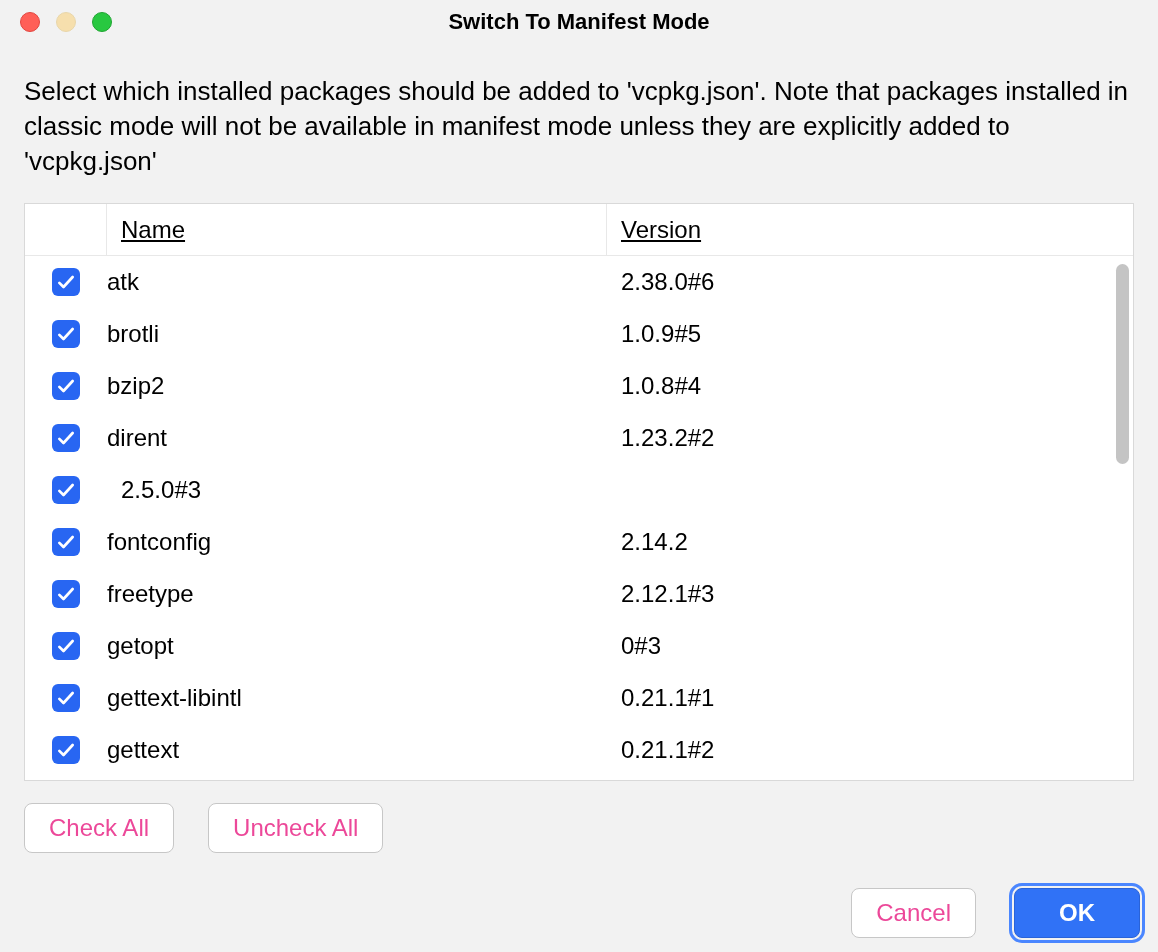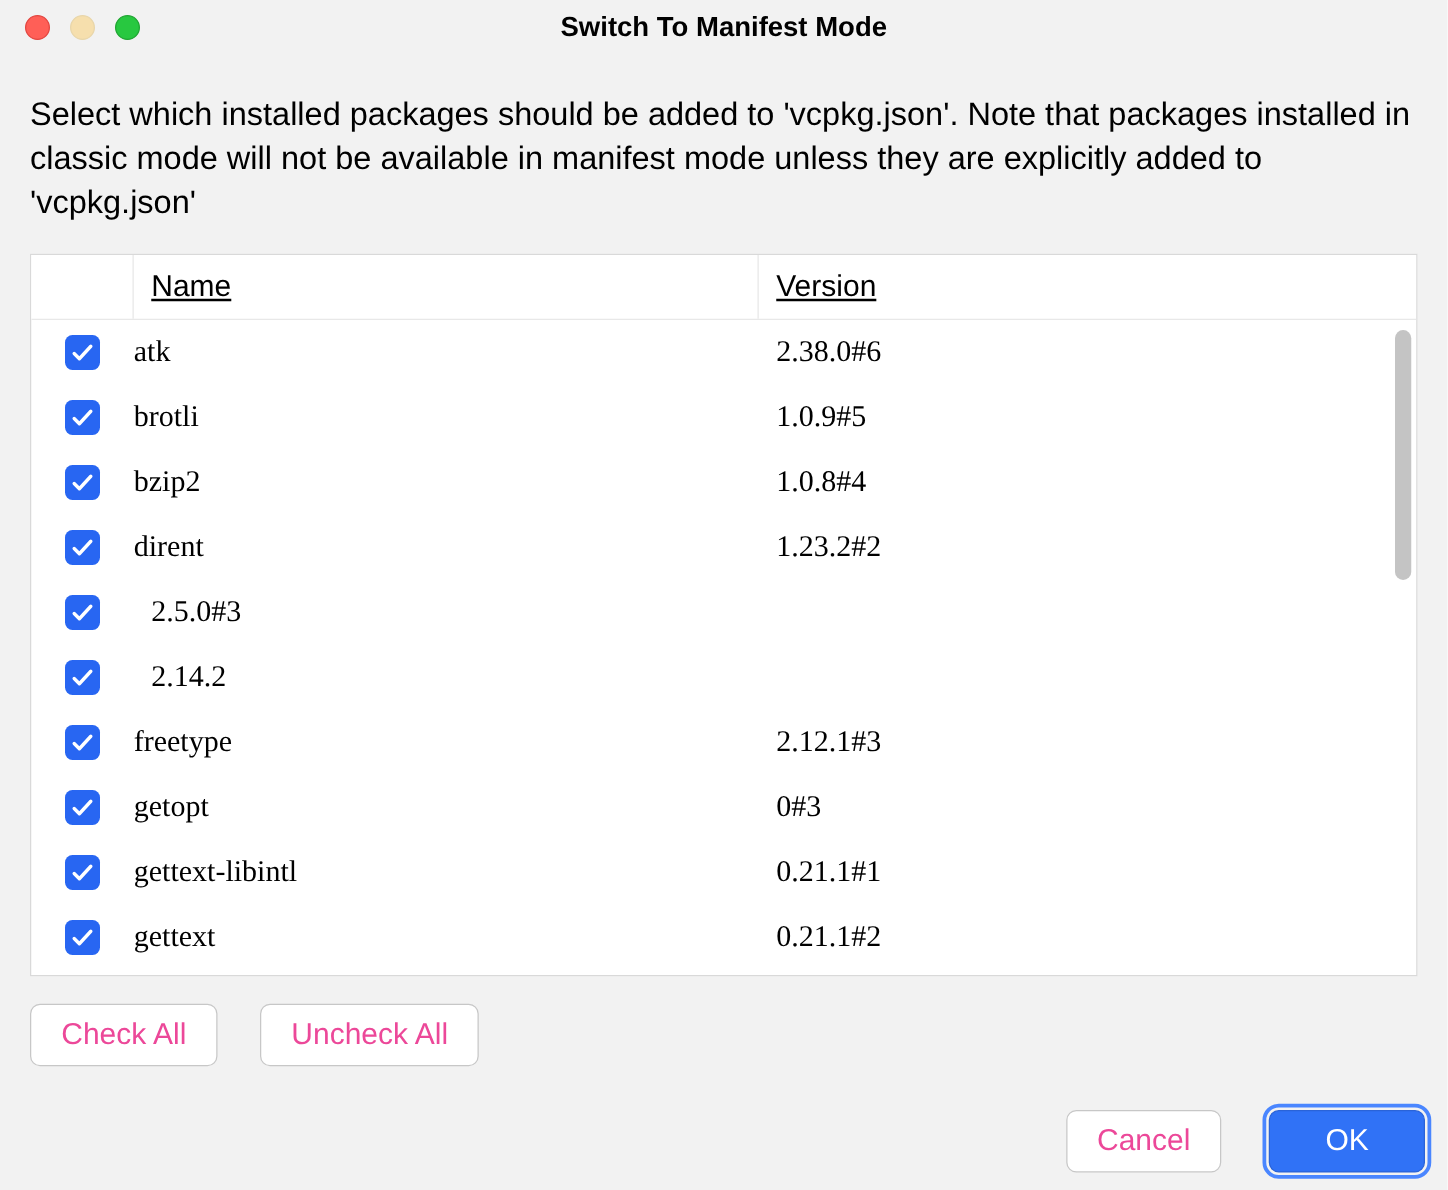--- a/index.html
+++ b/index.html
@@ -86,21 +86,20 @@
   .col-version-h {
     flex: 1;
     padding-left: 14px;
     height: 100%;
     display:flex;
     align-items:center;
   }
   .table-body {
     overflow-y: auto;
     height: calc(100% - 52px);
-    font-family: Liberation Serif, serif;
   }
   .row {
     display: flex;
     align-items: center;
     height: 52px;
     font-size: 24px;
   }
   .cell-check {
     width: 82px;
     display: flex;
@@ -162,21 +161,21 @@
     position: absolute;
     bottom: 14px;
     right: 18px;
     display: flex;
     gap: 38px;
   }
   .btn-primary {
     background: #3072f6;
     color: #fff;
     border: 1px solid #2a63d8;
-    font-weight: 400;
+    font-weight: 700;
     padding: 10px 44px;
     outline: 3px solid #4a86ff;
     outline-offset: 2px;
     border-radius: 8px;
   }
 </style>
 </head>
 <body>
 
 <div class="titlebar">
@@ -253,20 +252,21 @@
           <div class="cell-version">2.5.0#3</div>
         </div>
         <div class="row">
           <div class="cell-check">
             <div class="checkbox">
               <svg viewBox="0 0 24 24">
                 <polyline points="4 13 9 18 20 6"></polyline>
               </svg>
             </div>
           </div>
+          <div class="cell-name">fontconfig</div>
           <div class="cell-version">2.14.2</div>
         </div>
         <div class="row">
           <div class="cell-check">
             <div class="checkbox">
               <svg viewBox="0 0 24 24">
                 <polyline points="4 13 9 18 20 6"></polyline>
               </svg>
             </div>
           </div>

